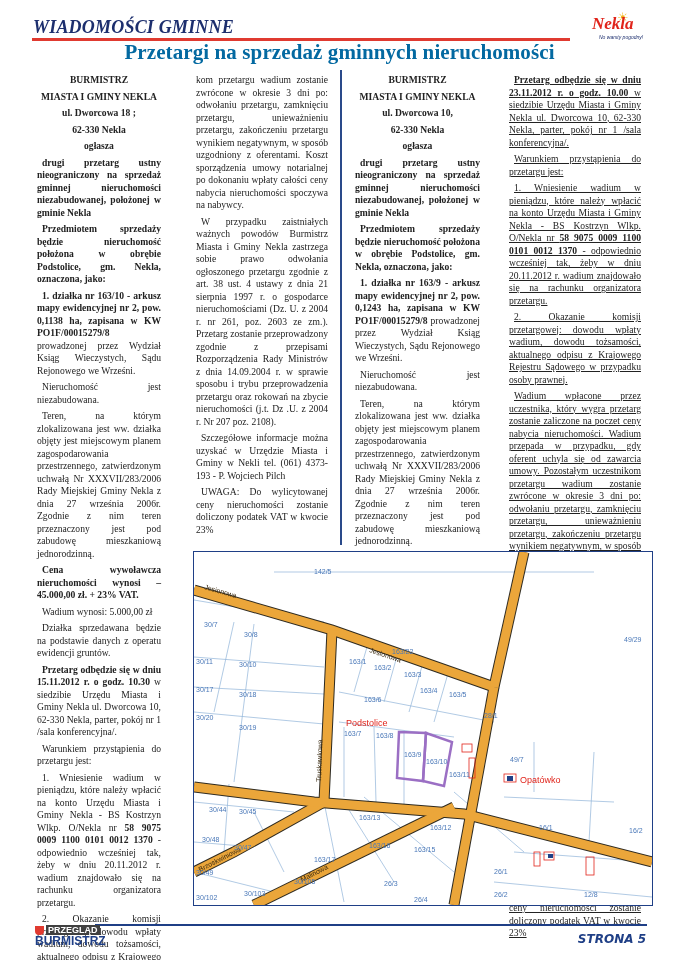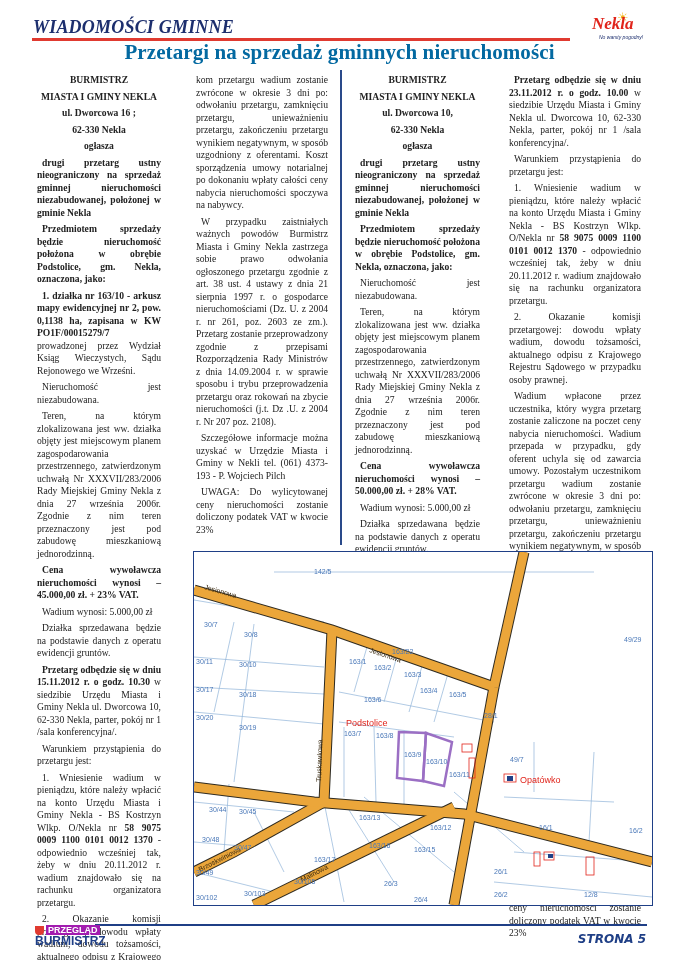--- a/index.html
+++ b/index.html
@@ -11,29 +11,29 @@
   .logo .tag{position:absolute;left:34px;top:22px;font-family:"Liberation Sans",sans-serif;font-style:italic;font-size:5px;color:#1d2f6e;white-space:nowrap;}
   .logo .sun{position:absolute;left:52px;top:-2px;font-size:13px;color:#f2b81a;}
   h1{position:absolute;left:0;width:679px;top:40px;margin:0;text-align:center;font-family:"Liberation Serif",serif;font-weight:bold;font-size:21px;color:#0369a1;letter-spacing:0.1px;}
   .col{position:absolute;font-size:9.6px;line-height:12.5px;text-align:justify;}
   .col p{margin:4px;text-indent:5px;}
   .col p.c{text-align:center;text-indent:0;font-weight:bold;}
   .col .b{font-weight:bold;}
   .c1{left:33px;top:70px;width:132px;}
   .c2{left:192px;top:70px;width:140px;}
   .c3{left:351px;top:70px;width:133px;}
-  .c4{left:505px;top:70px;width:140px;}
+  .c4{left:505px;top:70px;width:140px;text-decoration:underline;}
   .vline{position:absolute;width:2px;background:#2a4a8a;}
   .map{position:absolute;left:193px;top:551px;width:458px;height:353px;border:1.5px solid #1f3f86;background:#fff;overflow:hidden;}
   .map svg{position:absolute;left:0;top:0;}
   .foot-rule{position:absolute;left:95px;top:924px;width:552px;height:2px;background:#1f3f86;}
   .foot-logo{position:absolute;left:35px;top:925px;font-family:"Liberation Sans",sans-serif;font-weight:bold;}
   .foot-logo .l1{display:flex;align-items:center;gap:2px;font-size:9px;color:#fff;}
   .foot-logo .l1 .shield{width:9px;height:9px;background:#e03a30;border-radius:0 0 4px 4px;}
-  .foot-logo .l1 span.t{background:#a21caf;padding:0 2px;}
+  .foot-logo .l1 span.t{background:#404040;padding:0 2px;}
   .foot-logo .l2{font-size:12px;color:#1f3f86;line-height:12px;}
   .page-no{position:absolute;right:33px;top:932px;font-family:"DejaVu Sans",sans-serif;font-style:italic;font-weight:bold;font-size:12px;color:#1f3f86;}
   .maplbl{font-family:"Liberation Sans",sans-serif;font-size:7px;fill:#4a78b8;}
   .street{font-family:"Liberation Sans",sans-serif;font-size:7px;fill:#3a2a10;}
   .place{font-family:"Liberation Sans",sans-serif;font-size:9px;fill:#e0241b;}
 </style>
 </head>
 <body>
 
 <div class="hdr-title">WIADOMOŚCI GMINNE</div>
@@ -42,26 +42,26 @@
   <span class="sun">☀</span>
   <span class="brand">Nekla</span>
   <span class="tag">No warsty pogodny!</span>
 </div>
 
 <h1>Przetargi na sprzedaż gminnych nieruchomości</h1>
 
 <div class="col c1">
   <p class="c">BURMISTRZ</p>
   <p class="c">MIASTA I GMINY NEKLA</p>
-  <p class="c">ul. Dworcowa 16 ;</p>
+  <p class="c">ul. Dworcowa 18 ;</p>
   <p class="c">62-330 Nekla</p>
   <p class="c">ogłasza</p>
   <p class="b">drugi przetarg ustny nieograniczony na sprzedaż gminnej nieruchomości niezabudowanej, położonej w gminie Nekla</p>
   <p class="b">Przedmiotem sprzedaży będzie nieruchomość położona w obrębie Podstolice, gm. Nekla, oznaczona, jako:</p>
-  <p><span class="b">1. działka nr 163/10 - arkusz mapy ewidencyjnej nr 2, pow. 0,1138 ha, zapisana w KW PO1F/00015279/7</span><span> prowadzonej przez Wydział Ksiąg Wieczystych, Sądu Rejonowego we Wrześni.</span></p>
+  <p><span class="b">1. działka nr 163/10 - arkusz mapy ewidencyjnej nr 2, pow. 0,1138 ha, zapisana w KW PO1F/00015279/8</span><span> prowadzonej przez Wydział Ksiąg Wieczystych, Sądu Rejonowego we Wrześni.</span></p>
   <p>Nieruchomość jest niezabudowana.</p>
   <p>Teren, na którym zlokalizowana jest ww. działka objęty jest miejscowym planem zagospodarowania przestrzennego, zatwierdzonym uchwałą Nr XXXVII/283/2006 Rady Miejskiej Gminy Nekla z dnia 27 września 2006r. Zgodnie z nim teren przeznaczony jest pod zabudowę mieszkaniową jednorodzinną.</p>
   <p class="b">Cena wywoławcza nieruchomości wynosi – 45.000,00 zł. + 23% VAT.</p>
   <p>Wadium wynosi: 5.000,00 zł</p>
   <p>Działka sprzedawana będzie na podstawie danych z operatu ewidencji gruntów.</p>
   <p><span class="b">Przetarg odbędzie się w dniu 15.11.2012 r. o godz. 10.30</span><span> w siedzibie Urzędu Miasta i Gminy Nekla ul. Dworcowa 10, 62-330 Nekla, parter, pokój nr 1 /sala konferencyjna/.</span></p>
   <p>Warunkiem przystąpienia do przetargu jest:</p>
   <p><span>1. Wniesienie wadium w pieniądzu, które należy wpłacić na konto Urzędu Miasta i Gminy Nekla - BS Kostrzyn Wlkp. O/Nekla nr </span><span class="b">58 9075 0009 1100 0101 0012 1370</span><span> - odpowiednio wcześniej tak, żeby w dniu 20.11.2012 r. wadium znajdowało się na rachunku organizatora przetargu.</span></p>
   <p>2. Okazanie komisji przetargowej: dowodu wpłaty wadium, dowodu tożsamości, aktualnego odpisu z Krajowego Rejestru Sądowego w przypadku osoby prawnej.</p>
   <p style="height:62px;overflow:hidden;">Wadium wpłacone przez uczestnika, który wygra przetarg zostanie zaliczone na poczet ceny nabycia nieruchomości. Wadium przepada w przypadku, gdy oferent uchyla się od zawarcia umowy. Pozostałym uczestnikom przetargu wadium zostanie zwrócone w okresie 3 dni po: odwołaniu przetargu, zamknięciu przetargu, unieważnieniu przetargu, zakończeniu przetargu wynikiem negatywnym, w sposób uzgodniony z oferentami. Koszt sporządzenia umowy notarialnej po dokonaniu wpłaty całości ceny nabycia nieruchomości spoczywa na nabywcy.</p>
@@ -77,20 +77,21 @@
 <div class="vline" style="left:340px;top:70px;height:475px;"></div>
 
 <div class="col c3">
   <p class="c">BURMISTRZ</p>
   <p class="c">MIASTA I GMINY NEKLA</p>
   <p class="c">ul. Dworcowa 10,</p>
   <p class="c">62-330 Nekla</p>
   <p class="c">ogłasza</p>
   <p class="b">drugi przetarg ustny nieograniczony na sprzedaż gminnej nieruchomości niezabudowanej, położonej w gminie Nekla</p>
   <p class="b">Przedmiotem sprzedaży będzie nieruchomość położona w obrębie Podstolice, gm. Nekla, oznaczona, jako:</p>
+  <p><span class="b">1. działka nr 163/9 - arkusz mapy ewidencyjnej nr 2, pow. 0,1243 ha, zapisana w KW PO1F/00015279/8</span><span> prowadzonej przez Wydział Ksiąg Wieczystych, Sądu Rejonowego we Wrześni.</span></p>
   <p>Nieruchomość jest niezabudowana.</p>
   <p>Teren, na którym zlokalizowana jest ww. działka objęty jest miejscowym planem zagospodarowania przestrzennego, zatwierdzonym uchwałą Nr XXXVII/283/2006 Rady Miejskiej Gminy Nekla z dnia 27 września 2006r. Zgodnie z nim teren przeznaczony jest pod zabudowę mieszkaniową jednorodzinną.</p>
   <p class="b">Cena wywoławcza nieruchomości wynosi – 50.000,00 zł. + 28% VAT.</p>
   <p>Wadium wynosi: 5.000,00 zł</p>
   <p>Działka sprzedawana będzie na podstawie danych z operatu ewidencji gruntów.</p>
 </div>
 
 <div class="col c4">
   <p><span class="b">Przetarg odbędzie się w dniu 23.11.2012 r. o godz. 10.00</span><span> w siedzibie Urzędu Miasta i Gminy Nekla ul. Dworcowa 10, 62-330 Nekla, parter, pokój nr 1 /sala konferencyjna/.</span></p>
   <p>Warunkiem przystąpienia do przetargu jest:</p>

